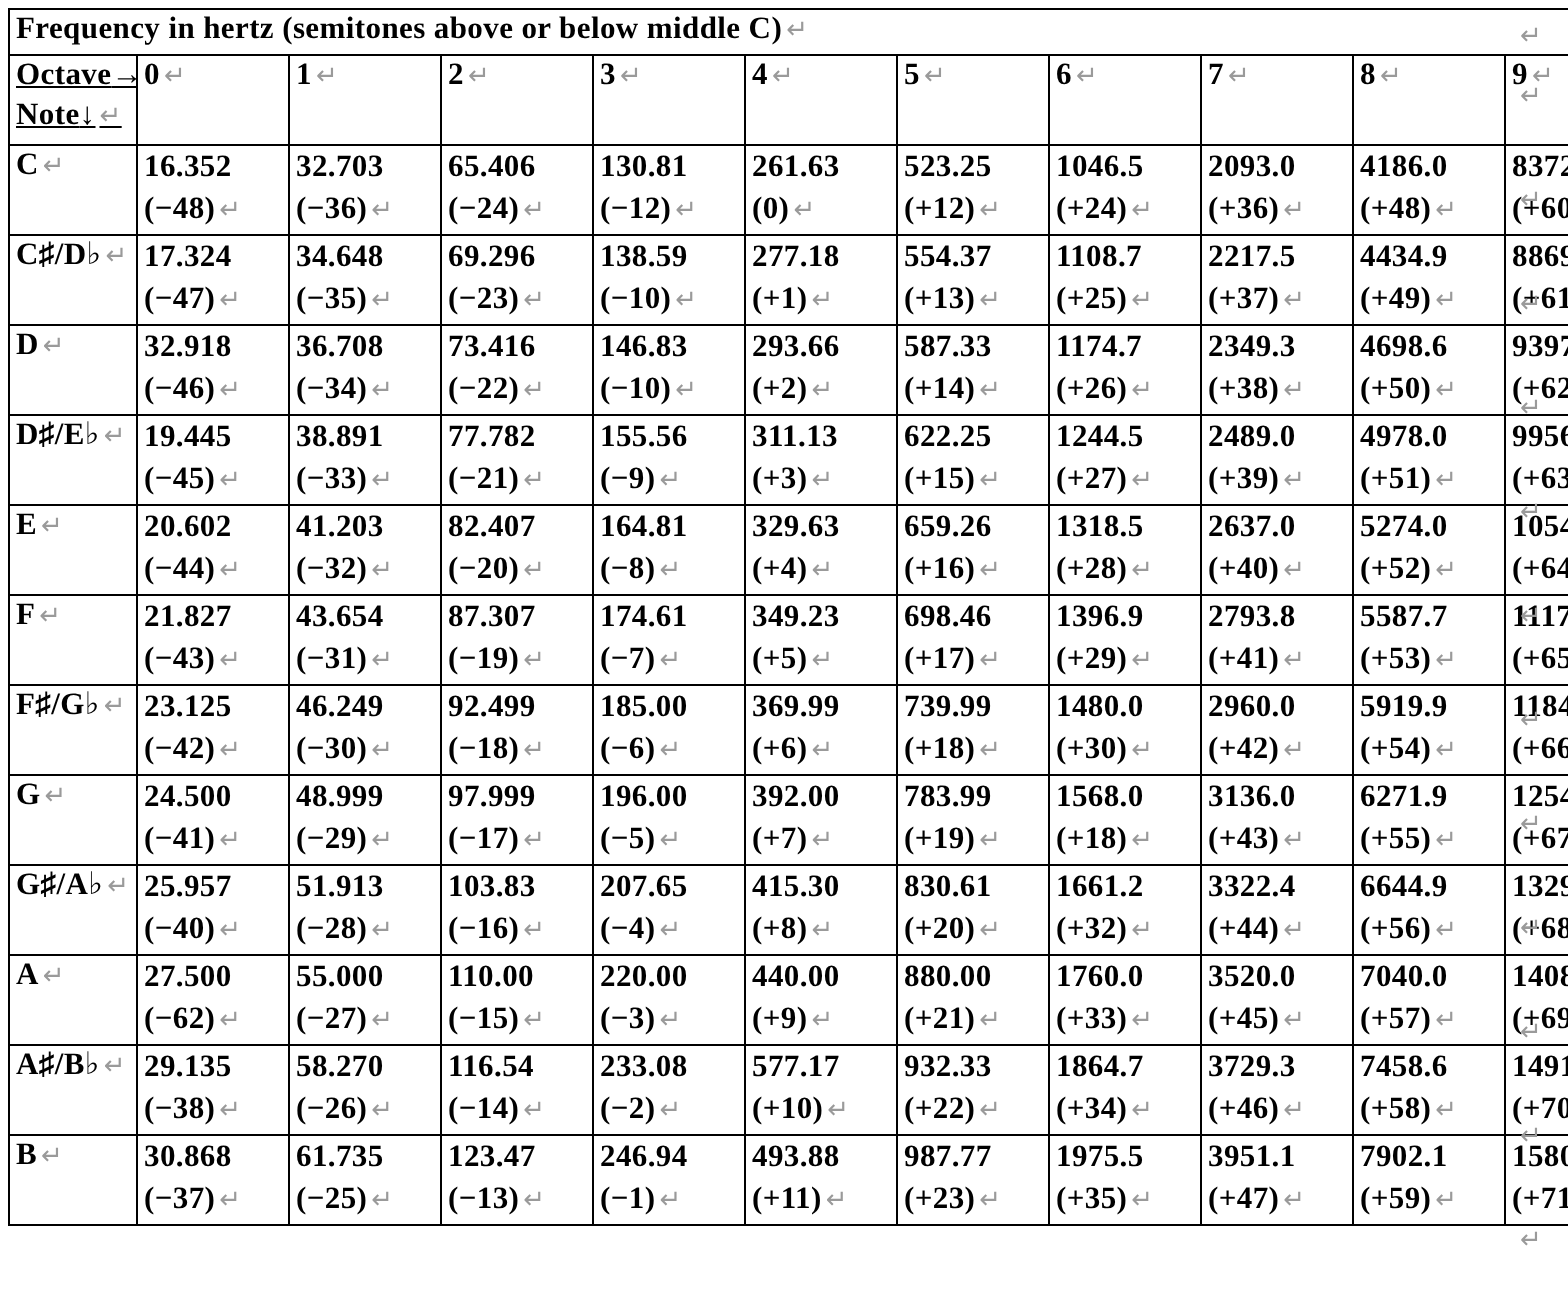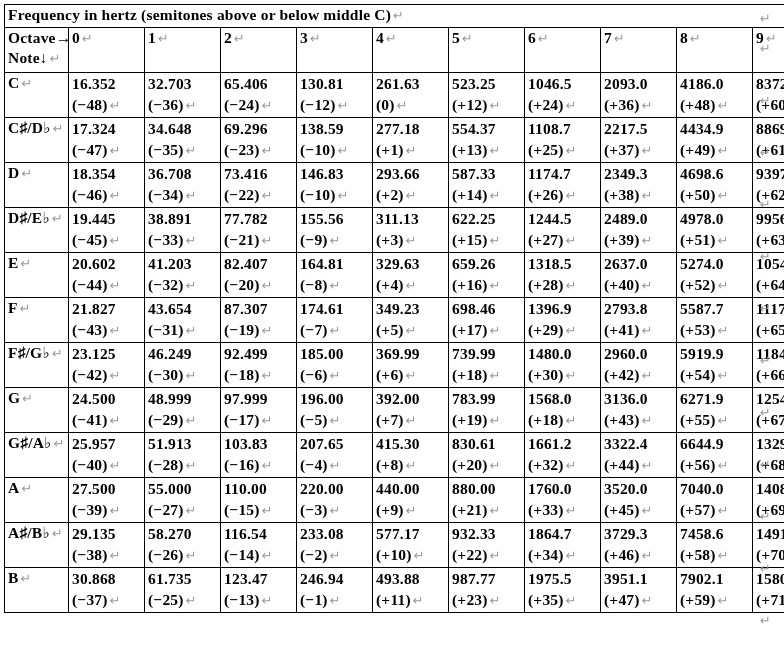--- a/index.html
+++ b/index.html
@@ -53,20 +53,21 @@
     padding-left: 4px;
   }
 
   td.hdr {
     height: 44px;
     font-size: 15.5px;
   }
   td.hdr-corner {
     padding-left: 3px;
     line-height: 21px;
+    text-decoration: underline;
   }
   .arrow-r { font-weight: bold; }
   .arrow-d { font-weight: bold; }
 
   td.note-cell {
     height: 44px;
     line-height: 21px;
     padding-top: 1px;
   }
 
@@ -230,21 +231,21 @@
             <span class="v-semi"><span>(+49)</span><span class="pilcrow">↵</span></span>
           </td>
           <td class="val-cell">
             <span class="v-freq">8869.8</span>
             <span class="v-semi"><span>(+61)</span></span>
           </td>
         </tr>
         <tr>
           <td class="note-cell"><span>D</span><span class="pilcrow">↵</span></td>
           <td class="val-cell">
-            <span class="v-freq">18.354</span>
+            <span class="v-freq">32.918</span>
             <span class="v-semi"><span>(−46)</span><span class="pilcrow">↵</span></span>
           </td>
           <td class="val-cell">
             <span class="v-freq">36.708</span>
             <span class="v-semi"><span>(−34)</span><span class="pilcrow">↵</span></span>
           </td>
           <td class="val-cell">
             <span class="v-freq">73.416</span>
             <span class="v-semi"><span>(−22)</span><span class="pilcrow">↵</span></span>
           </td>
@@ -532,21 +533,21 @@
           </td>
           <td class="val-cell">
             <span class="v-freq">13290</span>
             <span class="v-semi"><span>(+68)</span></span>
           </td>
         </tr>
         <tr>
           <td class="note-cell"><span>A</span><span class="pilcrow">↵</span></td>
           <td class="val-cell">
             <span class="v-freq">27.500</span>
-            <span class="v-semi"><span>(−39)</span><span class="pilcrow">↵</span></span>
+            <span class="v-semi"><span>(−62)</span><span class="pilcrow">↵</span></span>
           </td>
           <td class="val-cell">
             <span class="v-freq">55.000</span>
             <span class="v-semi"><span>(−27)</span><span class="pilcrow">↵</span></span>
           </td>
           <td class="val-cell">
             <span class="v-freq">110.00</span>
             <span class="v-semi"><span>(−15)</span><span class="pilcrow">↵</span></span>
           </td>
           <td class="val-cell">

